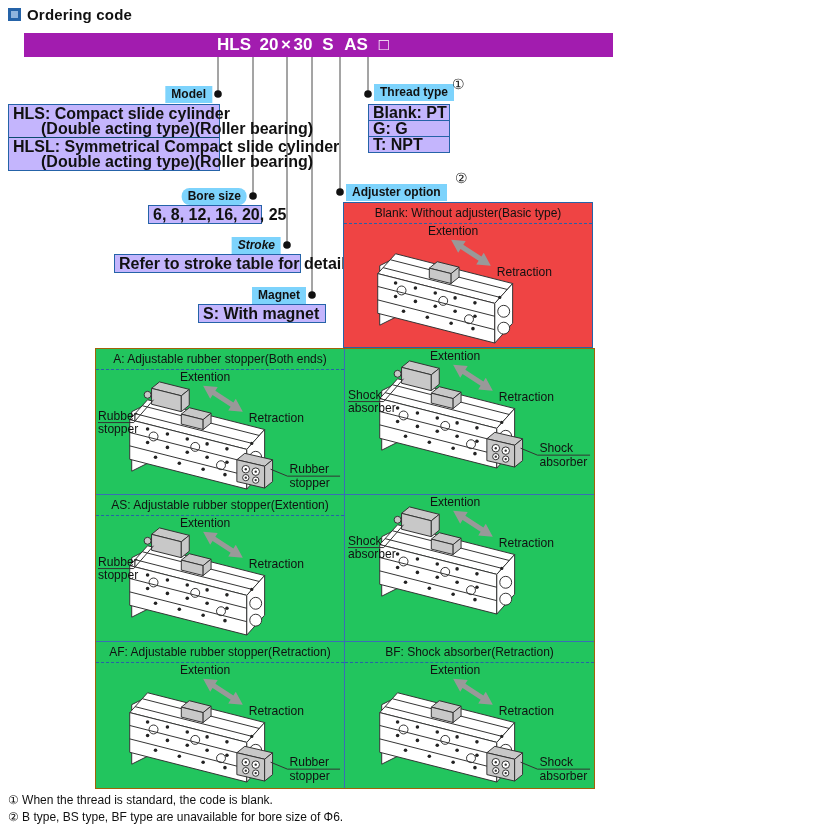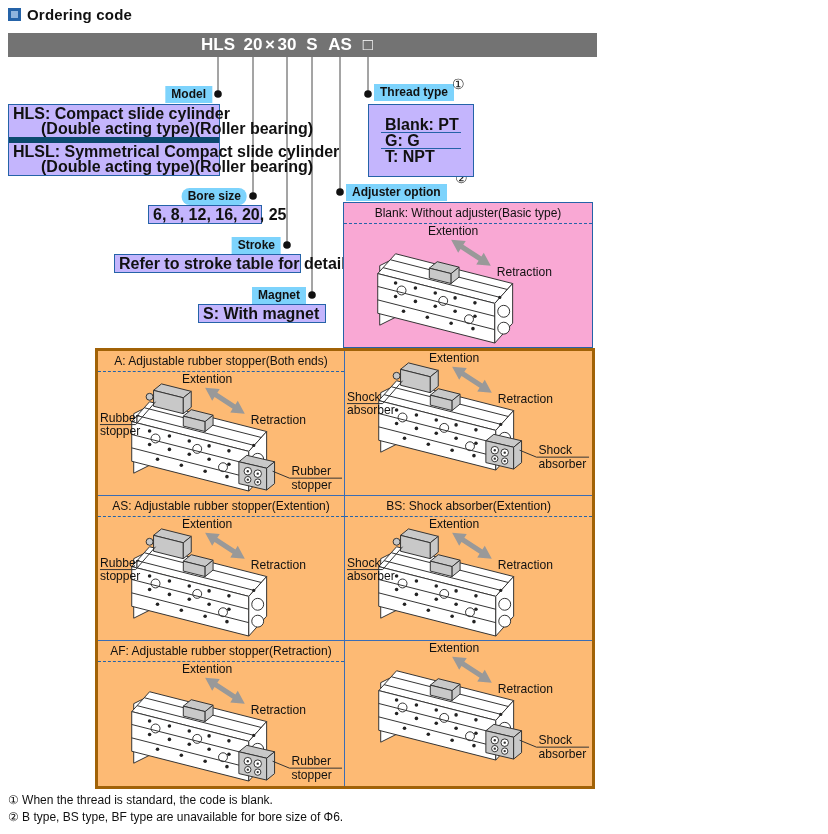--- a/index.html
+++ b/index.html
@@ -6,45 +6,45 @@
   #root{
     position:relative;width:828px;height:834px;background:#ffffff;
     font-family:"Liberation Sans", sans-serif;color:#111;overflow:hidden;
   }
   
   .page-head{position:absolute;left:8px;top:6px;display:flex;align-items:center;gap:6px;}
   .head-icon{width:13px;height:13px;background:#2563a8;position:relative;}
   .head-icon::after{content:"";position:absolute;left:3px;top:3px;width:7px;height:7px;background:#8fb4dd;}
   .page-title{font-size:15px;font-weight:bold;letter-spacing:.2px;}
   
-  .banner{position:absolute;left:8px;top:33px;width:589px;height:24px;background:#737373;text-decoration:underline;}
+  .banner{position:absolute;left:24px;top:33px;width:589px;height:24px;background:#a21caf;text-decoration:underline;}
   .banner span{position:absolute;top:0;line-height:24px;color:#fff;font-weight:bold;font-size:17px;transform:translateX(-50%);white-space:nowrap;}
   .bp-model{left:210px;} .bp-bore{left:245px;text-align:center;} .bp-times{left:262px;font-size:13px;}
   .bp-stroke{left:279px;} .bp-magnet{left:304px;} .bp-adjuster{left:332px;} .bp-thread{left:360px;font-size:15px;}
   
   #connectors{position:absolute;left:0;top:0;pointer-events:none;}
   
   .field-label{position:absolute;background:#7dd3fc;font-weight:bold;font-size:12px;line-height:15px;padding:1px 6px;white-space:nowrap;}
   .lbl-right{transform:translateX(-100%);}
   .sup-num{position:absolute;font-size:14px;color:#222;}
   
   .value-box{position:absolute;background:#c4b5fd;border:1px solid #2563a8;font-size:16px;line-height:15px;padding:1px 4px;white-space:nowrap;font-weight:bold;}
   #model-box{padding:0;}
   .model-entry{padding:1px 4px;}
-  .model-entry + .model-entry{border-top:6px solid #0c4a6e;}
+  .model-entry + .model-entry{border-top:1px solid #0c4a6e;}
   .model-line2{padding-left:28px;}
-  #thread-table{padding:12px;}
+  #thread-table{padding:0;}
   .thread-row{padding:0 4px;line-height:15px;}
   .thread-row + .thread-row{border-top:1px solid #2563a8;}
   
-  #blank-box{position:absolute;left:343px;top:202px;width:250px;height:146px;border:1px solid #2563a8;background:#f9a8d4;box-sizing:border-box;}
+  #blank-box{position:absolute;left:343px;top:202px;width:250px;height:146px;border:1px solid #2563a8;background:#ef4444;box-sizing:border-box;}
   #options-grid{
     position:absolute;left:95px;top:348px;width:500px;height:441px;
     display:grid;grid-template-columns:1fr 1fr;grid-template-rows:repeat(3,1fr);
-    border:3px solid #a16207;background:#fdba74;box-sizing:border-box;
+    border:1px solid #a16207;background:#22c55e;box-sizing:border-box;
   }
   .opt-cell{box-sizing:border-box;overflow:hidden;}
   .opt-cell.colL{border-right:1px solid #3a6db5;}
   .opt-cell.rowT{border-bottom:1px solid #3a6db5;}
   .cell-header{height:20px;line-height:20px;text-align:center;font-size:12px;border-bottom:1px dashed #2563a8;white-space:nowrap;}
   .cell-art{display:block;margin:0 auto;}
   
   .footnotes{position:absolute;left:8px;top:792px;font-size:12px;line-height:17px;}
 </style>
 </head>
@@ -81,21 +81,21 @@
       <circle cx="253" cy="196" r="3.8"></circle>
       <circle cx="287" cy="245" r="3.8"></circle>
       <circle cx="312" cy="295" r="3.8"></circle>
       <circle cx="340" cy="192" r="3.8"></circle>
       <circle cx="368" cy="94" r="3.8"></circle>
     </g>
   </svg>
 
   <div class="field-label lbl-right" style="left:212px;top:86px;">Model</div>
   <div class="field-label lbl-right" style="left:247px;top:188px;border-radius:8px;">Bore size</div>
-  <div class="field-label lbl-right" style="left:281px;top:237px;">Stroke</div>
+  <div class="field-label lbl-right" style="left:281px;top:237px;font-style:italic;">Stroke</div>
   <div class="field-label lbl-right" style="left:306px;top:287px;">Magnet</div>
   <div class="field-label" style="left:374px;top:84px;">Thread type</div>
   <div class="field-label" style="left:346px;top:184px;">Adjuster option</div>
   <div class="sup-num" style="left:452px;top:76px;">①</div>
   <div class="sup-num" style="left:455px;top:170px;">②</div>
 
   <div id="model-box" class="value-box" style="left:8px;top:104px;width:210px;">
       <div class="model-entry">
         <div class="model-line1">HLS: Compact slide cylinder</div>
         <div class="model-line2">(Double acting type)(Roller bearing)</div>
@@ -314,21 +314,20 @@
           <polygon fill="#c8c8c8" stroke="#333" stroke-width="1" points="94,19.5 86,26 86,42 94,35.5"></polygon>
           <polygon points="108,16 122.7,17.2 120.3,20.9 138.5,32.7 140.9,29 148,42 133.3,40.8 135.7,37.1 117.5,25.3 115.1,29" fill="#999"></polygon>
           <text x="110" y="11" font-size="12.2" fill="#111" text-anchor="middle">Extention</text>
           <text x="154" y="52" font-size="12.2" fill="#111" text-anchor="start">Retraction</text>
           <text x="2" y="50" font-size="12.2" fill="#111" text-anchor="start">Rubber</text>
           <text x="2" y="64" font-size="12.2" fill="#111" text-anchor="start">stopper</text>
           <polyline points="2,53 38,53 58,30" fill="none" stroke="#333"></polyline>
         </svg>
       </div>
       <div class="opt-cell rowT">
-        <div class="cell-header">BS: Shock absorber(Extention)</div>
         <svg viewBox="0 0 250 125" width="248" height="124" class="cell-art">
           <polygon fill="#fff" stroke="#333" stroke-width="1" points="36,42 52,34 52,94 36,102"></polygon>
           <polygon fill="#fff" stroke="#333" stroke-width="1" points="52,30 170,60 152,80 34,50"></polygon>
           <polygon fill="#fff" stroke="#333" stroke-width="1" points="34,50 152,80 152,120 34,90"></polygon>
           <polygon fill="#fff" stroke="#333" stroke-width="1" points="170,60 152,80 152,120 170,100"></polygon>
           <line x1="46.6" y1="36" x2="164.6" y2="66" stroke="#333"></line>
           <line x1="39.4" y1="44" x2="157.4" y2="74" stroke="#333"></line>
           <polygon fill="#c8c8c8" stroke="#333" stroke-width="1" points="94,38 116,43.5 108,50 86,44.5"></polygon>
           <polygon fill="#c8c8c8" stroke="#333" stroke-width="1" points="86,44.5 108,50 108,60 86,54.5"></polygon>
           <polygon fill="#c8c8c8" stroke="#333" stroke-width="1" points="116,43.5 108,50 108,60 116,53.5"></polygon>
@@ -413,20 +412,21 @@
           <circle cx="161" cy="111" r="1.2" fill="#333"></circle>
           <polygon points="108,16 122.7,17.2 120.3,20.9 138.5,32.7 140.9,29 148,42 133.3,40.8 135.7,37.1 117.5,25.3 115.1,29" fill="#999"></polygon>
           <text x="110" y="11" font-size="12.2" fill="#111" text-anchor="middle">Extention</text>
           <text x="154" y="52" font-size="12.2" fill="#111" text-anchor="start">Retraction</text>
           <text x="195" y="104" font-size="12.2" fill="#111" text-anchor="start">Rubber</text>
           <text x="195" y="118" font-size="12.2" fill="#111" text-anchor="start">stopper</text>
           <polyline points="246,107 193,107 176,100" fill="none" stroke="#333"></polyline>
         </svg>
       </div>
       <div class="opt-cell">
+        <div class="cell-header">BF: Shock absorber(Retraction)</div>
         <svg viewBox="0 0 250 125" width="248" height="124" class="cell-art">
           <polygon fill="#fff" stroke="#333" stroke-width="1" points="36,42 52,34 52,94 36,102"></polygon>
           <polygon fill="#fff" stroke="#333" stroke-width="1" points="52,30 170,60 152,80 34,50"></polygon>
           <polygon fill="#fff" stroke="#333" stroke-width="1" points="34,50 152,80 152,120 34,90"></polygon>
           <polygon fill="#fff" stroke="#333" stroke-width="1" points="170,60 152,80 152,120 170,100"></polygon>
           <line x1="46.6" y1="36" x2="164.6" y2="66" stroke="#333"></line>
           <line x1="39.4" y1="44" x2="157.4" y2="74" stroke="#333"></line>
           <polygon fill="#c8c8c8" stroke="#333" stroke-width="1" points="94,38 116,43.5 108,50 86,44.5"></polygon>
           <polygon fill="#c8c8c8" stroke="#333" stroke-width="1" points="86,44.5 108,50 108,60 86,54.5"></polygon>
           <polygon fill="#c8c8c8" stroke="#333" stroke-width="1" points="116,43.5 108,50 108,60 116,53.5"></polygon>

